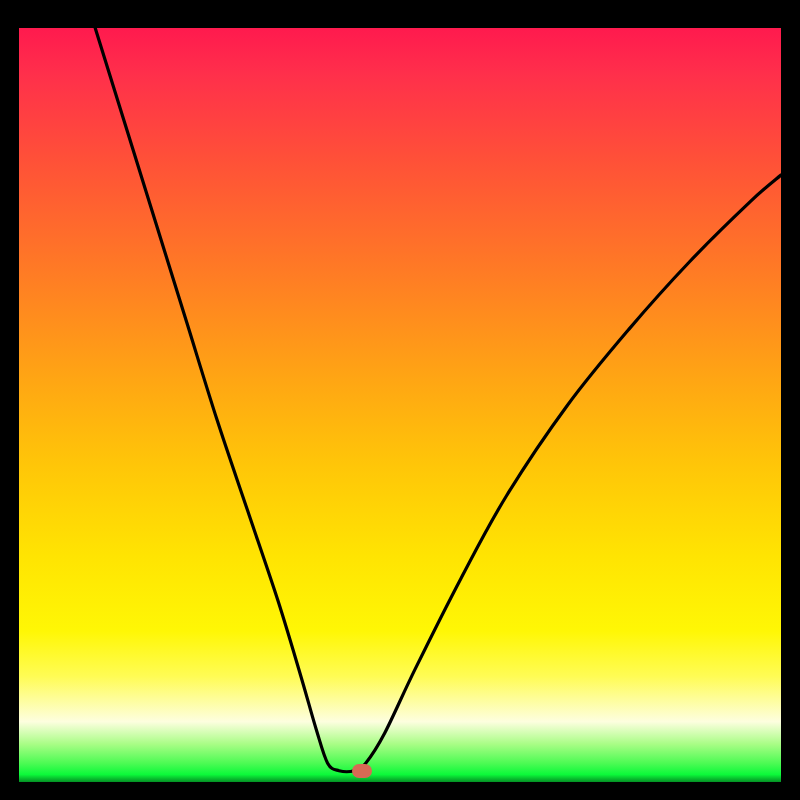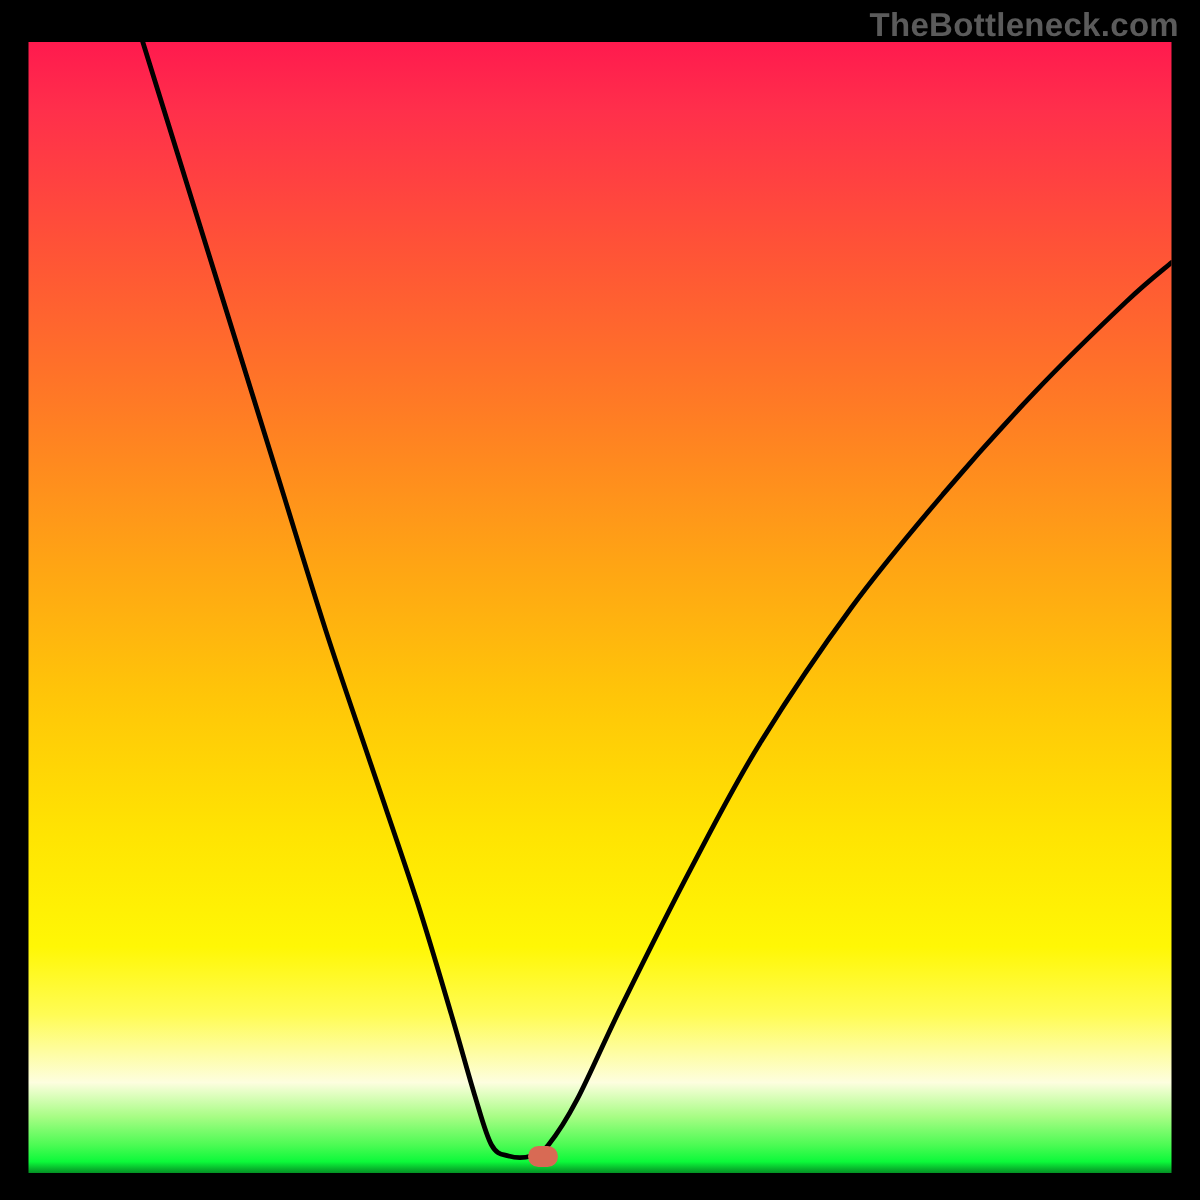--- a/index.html
+++ b/index.html
@@ -61,20 +61,19 @@
     height: 14px;
     background: #d86a54;
     border-radius: 7px;
     transform: translate(-50%, -50%);
   }
 </style>
 </head>
 <body>
 
 <div class="outer">
-  <div class="watermark">TheBottleneck.com</div>
   <div class="plot" id="plot">
     <svg class="curve-svg" id="curveSvg" viewBox="0 0 762 754" preserveAspectRatio="none">
       <path id="curvePath" fill="none" stroke="#000" stroke-width="3.2" stroke-linecap="round" stroke-linejoin="round" d="M 76.20 0.00 C 81.28 16.34, 96.52 65.35, 106.68 98.02 C 116.84 130.69, 127.00 163.37, 137.16 196.04 C 147.32 228.71, 157.48 261.39, 167.64 294.06 C 177.80 326.73, 187.96 360.66, 198.12 392.08 C 208.28 423.50, 218.44 452.40, 228.60 482.56 C 238.76 512.72, 250.19 545.39, 259.08 573.04 C 267.97 600.69, 275.59 627.08, 281.94 648.44 C 288.29 669.80, 292.74 686.77, 297.18 701.22 C 301.63 715.67, 304.80 728.24, 308.61 735.15 C 312.42 742.06, 315.59 741.43, 320.04 742.69 C 324.48 743.95, 330.84 743.95, 335.28 742.69 C 339.73 741.43, 341.63 741.43, 346.71 735.15 C 351.79 728.87, 357.50 720.70, 365.76 704.99 C 374.01 689.28, 383.54 666.66, 396.24 640.90 C 408.94 615.14, 426.72 579.32, 441.96 550.42 C 457.20 521.52, 469.90 496.38, 487.68 467.48 C 505.46 438.58, 528.32 404.65, 548.64 377.00 C 568.96 349.35, 589.28 325.48, 609.60 301.60 C 629.92 277.72, 650.24 255.10, 670.56 233.74 C 690.88 212.38, 716.28 187.87, 731.52 173.42 C 746.76 158.97, 756.92 151.43, 762.00 147.03"></path>
     </svg>
     <div class="marker" id="marker" style="left: 342.9px; top: 742.69px; background: rgb(216, 106, 84);"></div>
   </div>
 </div>
 
 </body></html>

